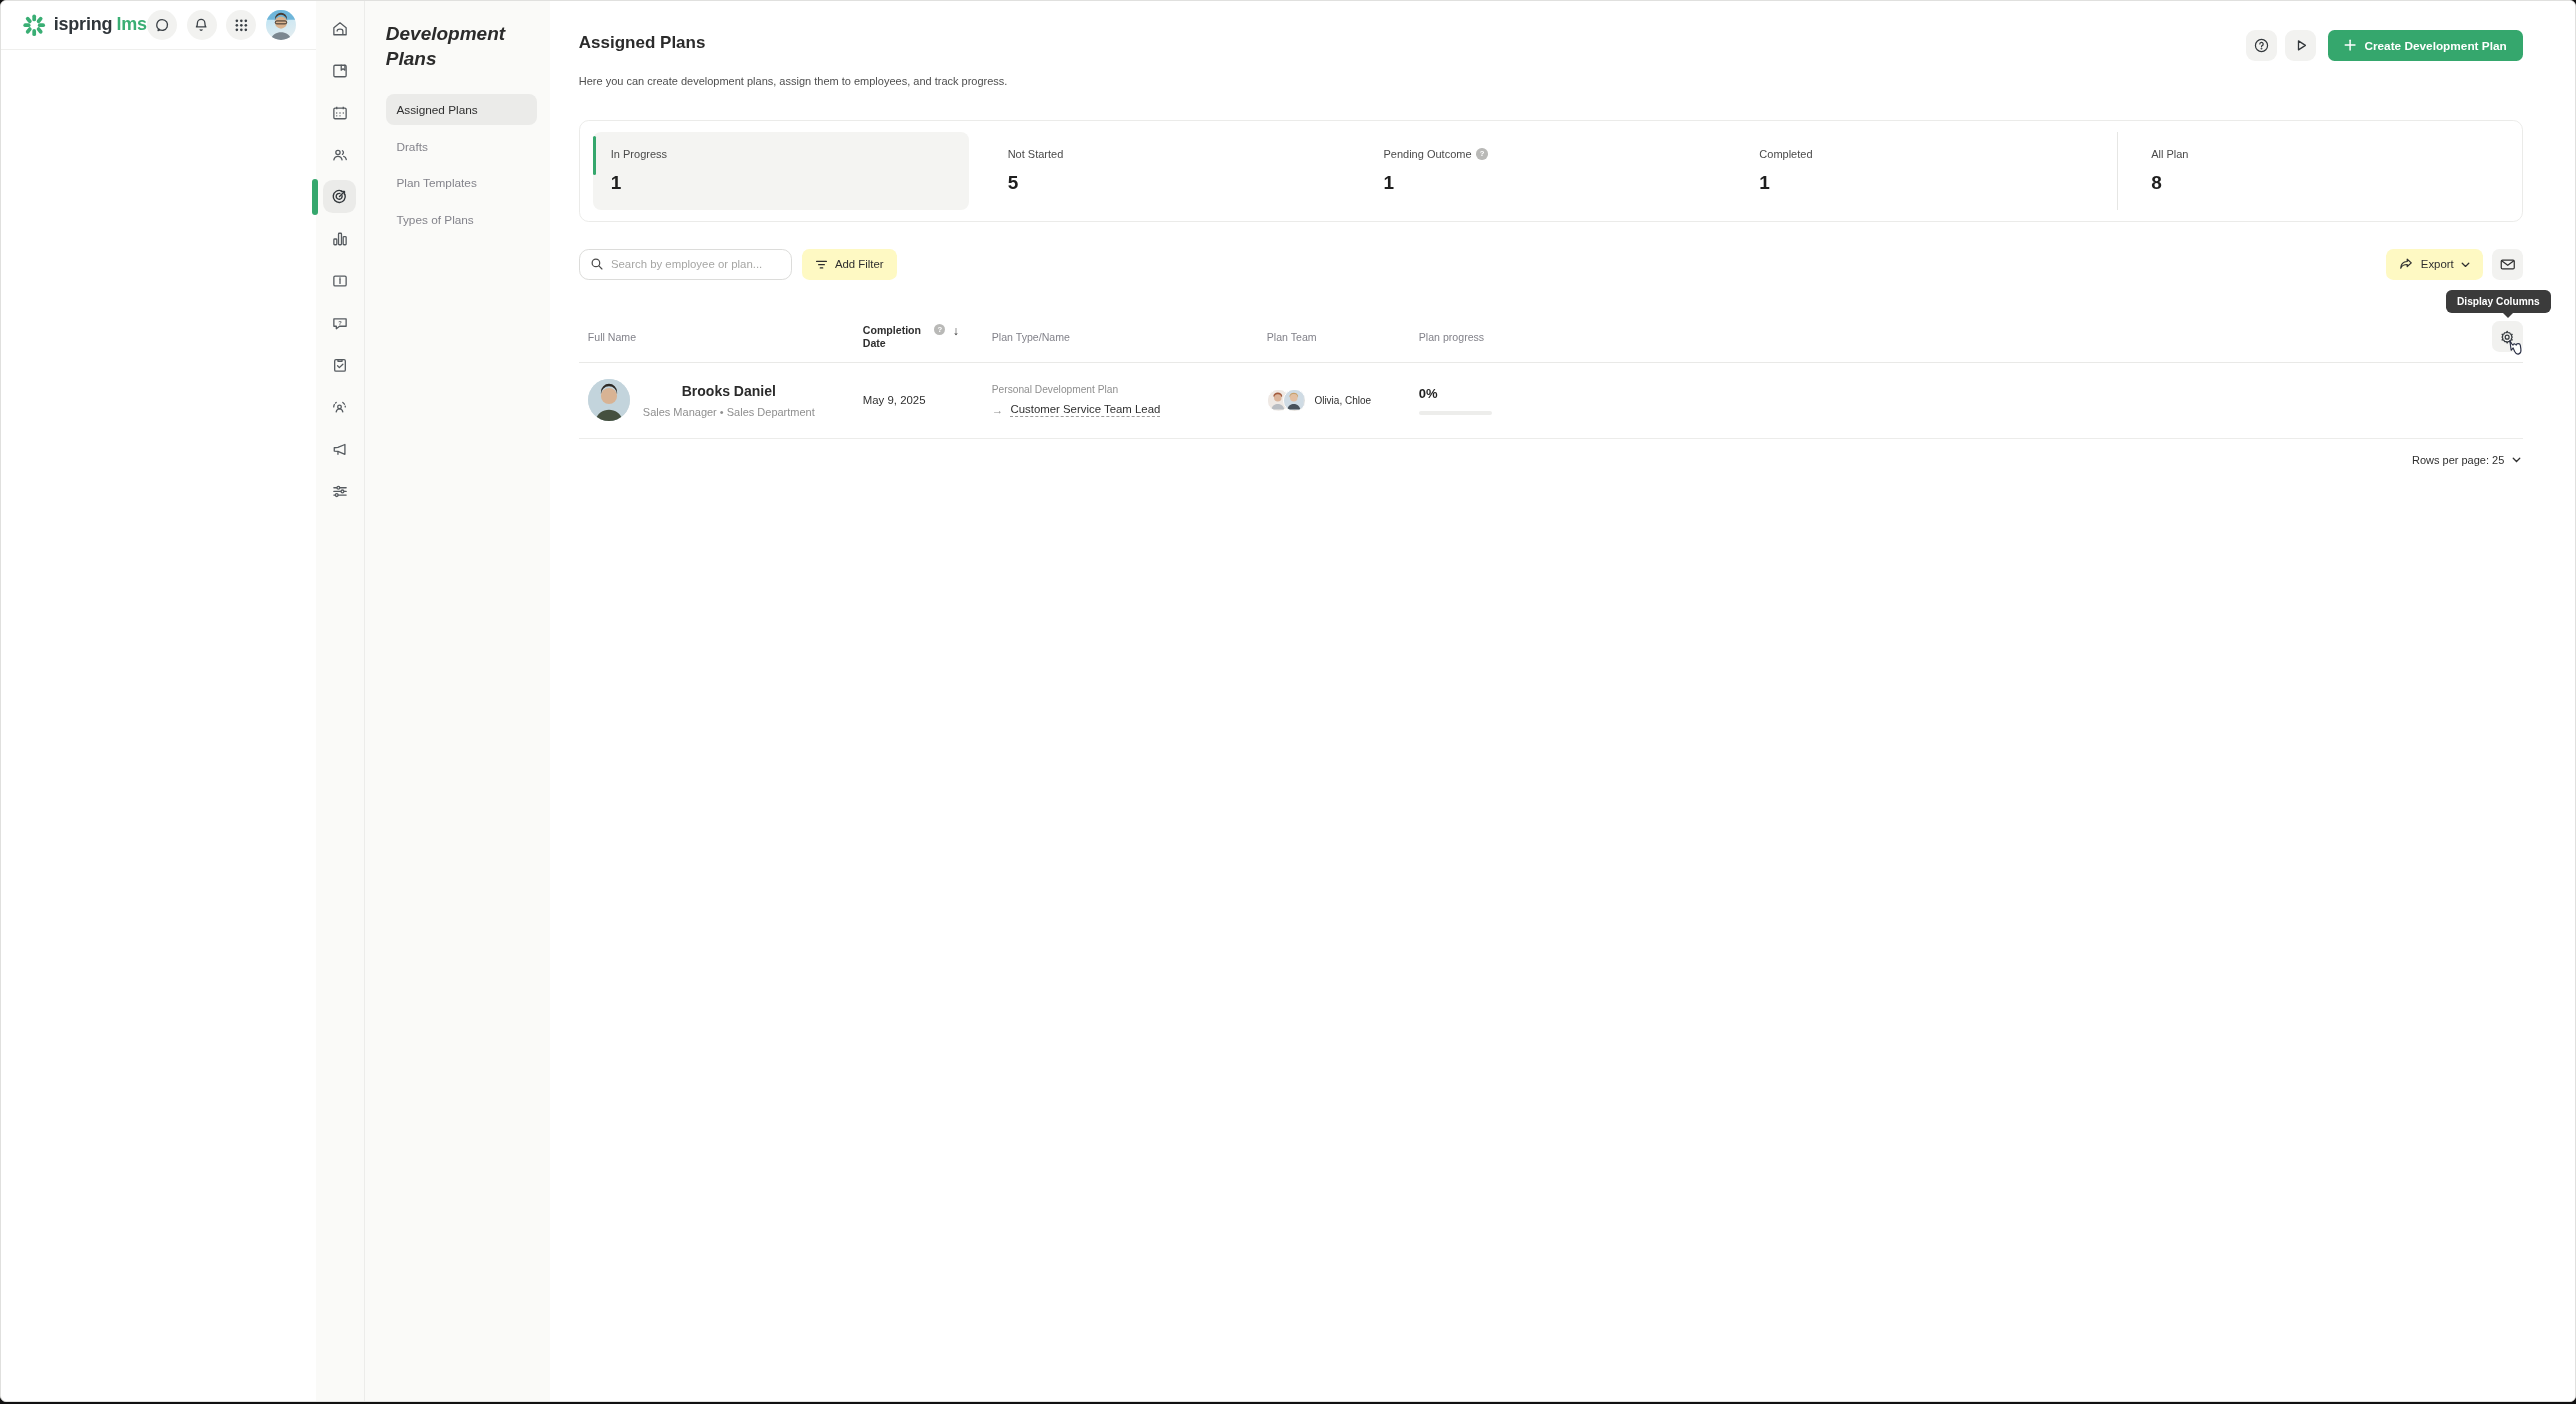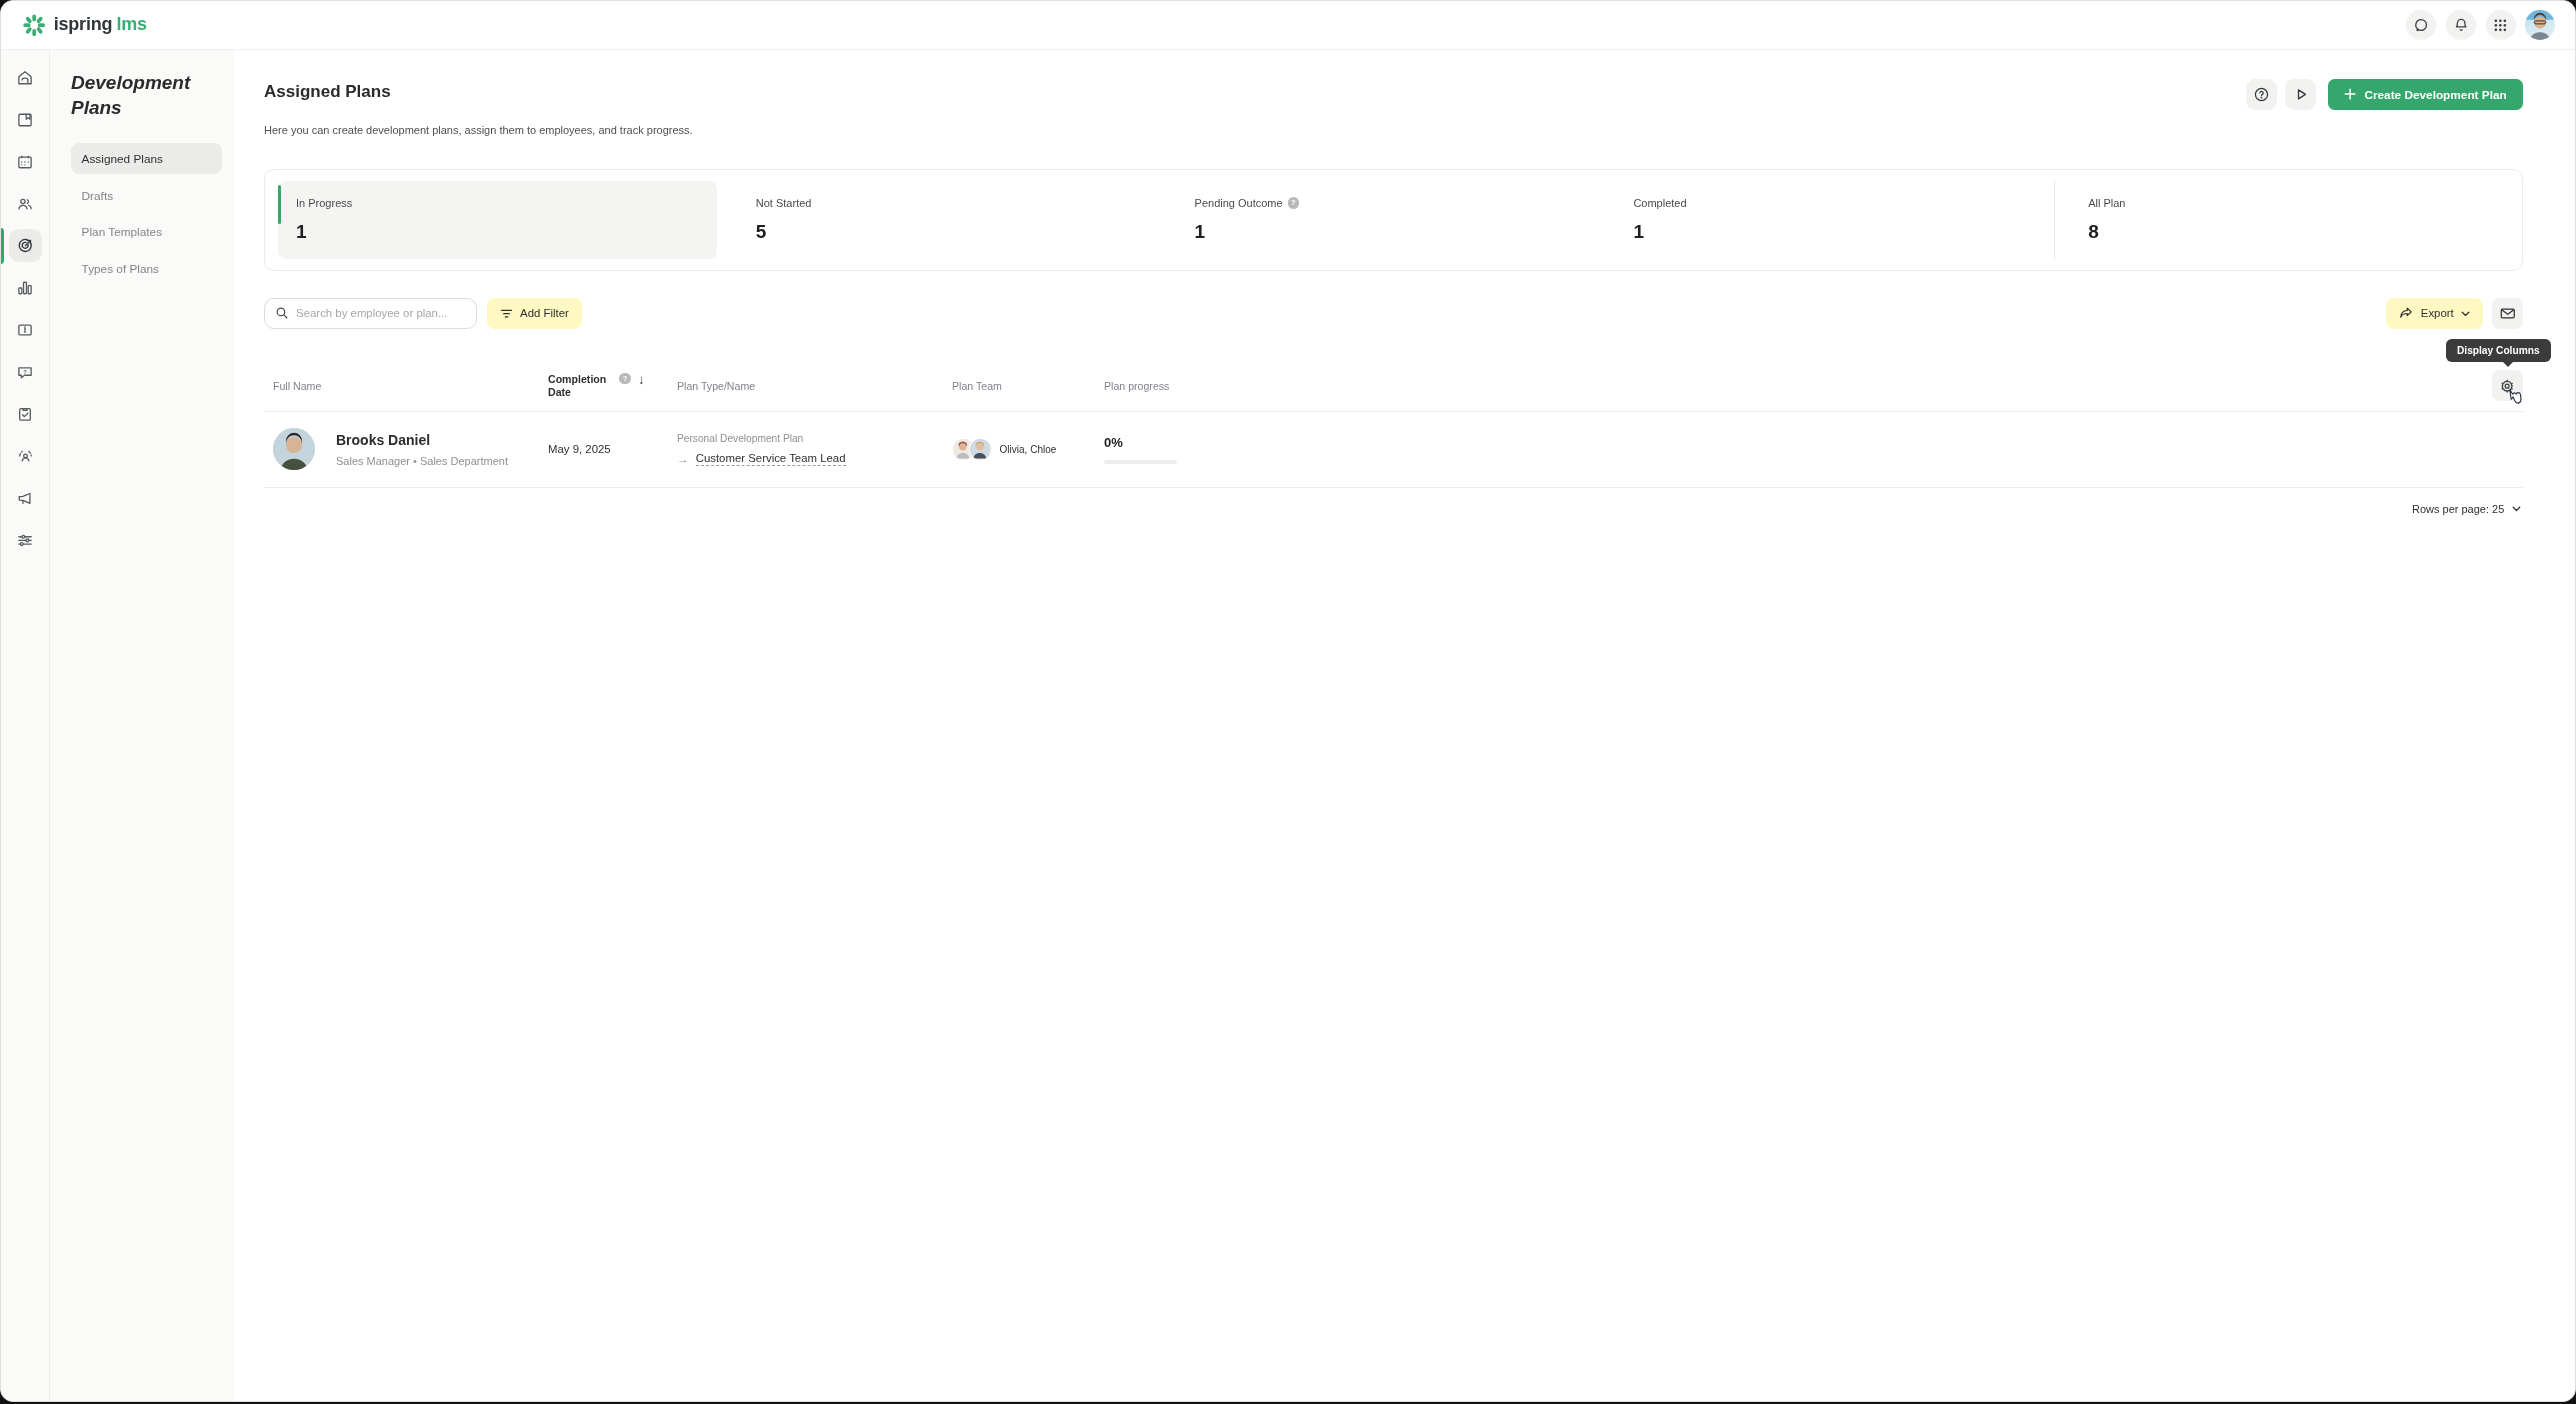--- a/index.html
+++ b/index.html
@@ -5,22 +5,22 @@
   * { margin:0; padding:0; box-sizing:border-box; }
   html,body { width:100%; height:100%; }
   body {
     background:#111;
     font-family:"Liberation Sans","DejaVu Sans",sans-serif;
     color:#2b2b2b;
     -webkit-font-smoothing:antialiased;
   }
   .window {
     position:absolute; left:0; top:0; right:0; bottom:2.4px;
-    background:#fff; border:0.8px solid #e0e0de; border-radius:13px;
-    overflow:hidden; display:flex; flex-direction:column;
+    background:#fff; border:0.8px solid #e0e0de; border-radius:6px;
+    overflow:hidden; display:flex; flex-direction:row;
     min-width:1288px; min-height:700px;
   }
   
   .topbar {
     height:49px; flex:0 0 49px; background:#fff; border-bottom:0.8px solid #efefed;
     display:flex; align-items:center; justify-content:space-between; padding:0 19.6px 0 21px;
   }
   .logo { display:flex; align-items:center; gap:7.3px; }
   .logo-text { font-size:18px; font-weight:700; letter-spacing:-0.2px; display:flex; gap:4.1px; }
   .logo-text .dark { color:#30363b; }
@@ -125,21 +125,21 @@
   .sort-arrow { font-size:12.2px; color:#2f2f2f; }
   .gear-btn {
     width:31px; height:31px; border-radius:7.3px; background:#f1f1ef; border:none; cursor:pointer;
     display:flex; align-items:center; justify-content:center; position:relative; justify-self:end;
   }
   .cursor-hand { position:absolute; left:14px; top:17px; z-index:6; }
   .trow {
     display:grid; grid-template-columns:275px 129px 275px 152px 1fr 36px; align-items:center;
     padding:16.3px 0 16.3px 9px; border-bottom:0.8px solid #ececea;
   }
-  .person { display:flex; align-items:center; gap:21px; }
+  .person { display:flex; align-items:center; gap:13px;text-align:center; }
   .avatar-lg {
     width:42px; height:42px; border-radius:50%; overflow:hidden; flex:0 0 42px;
     background:linear-gradient(170deg,#bcd3de 0%,#dfe7ea 60%,#cfd8da 100%); position:relative;
   }
   .p-name { font-size:14px; font-weight:700; color:#2b2b2b; }
   .p-sub { font-size:11px; color:#8f8f8f; margin-top:6.5px; }
   .cell-date { font-size:11.4px; color:#2f2f2f; }
   .plan-type { font-size:10.2px; color:#8f8f8f; }
   .plan-link-row { display:flex; align-items:center; gap:7.3px; margin-top:7.3px; }
   .plan-arrow { color:#8f8f8f; font-size:11.4px; }

